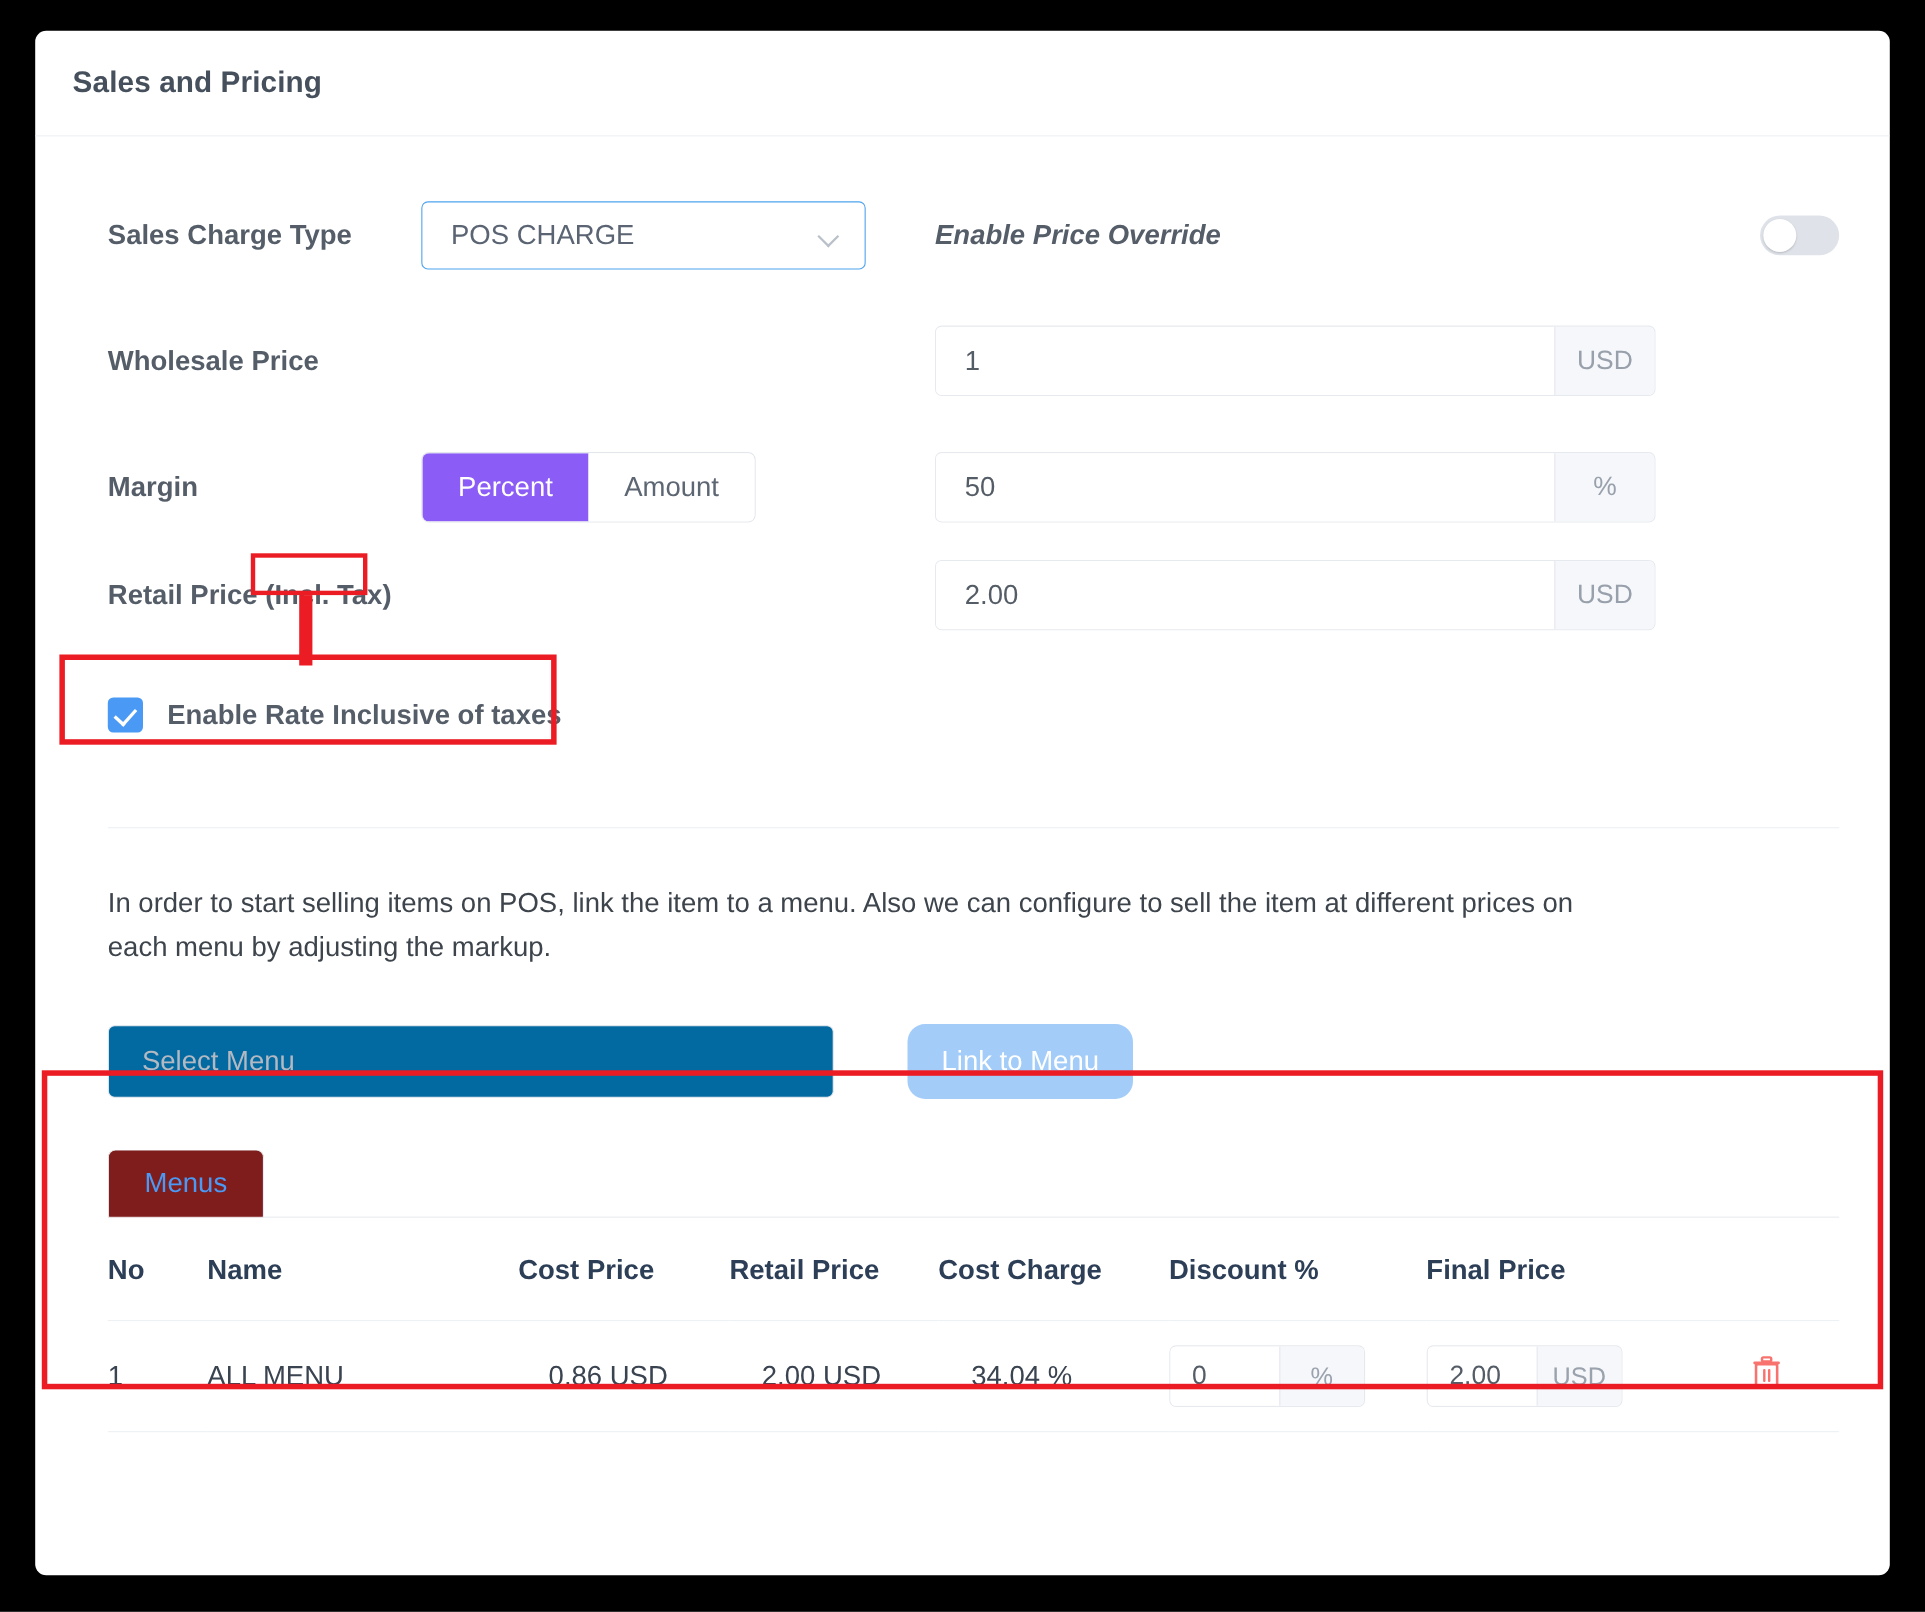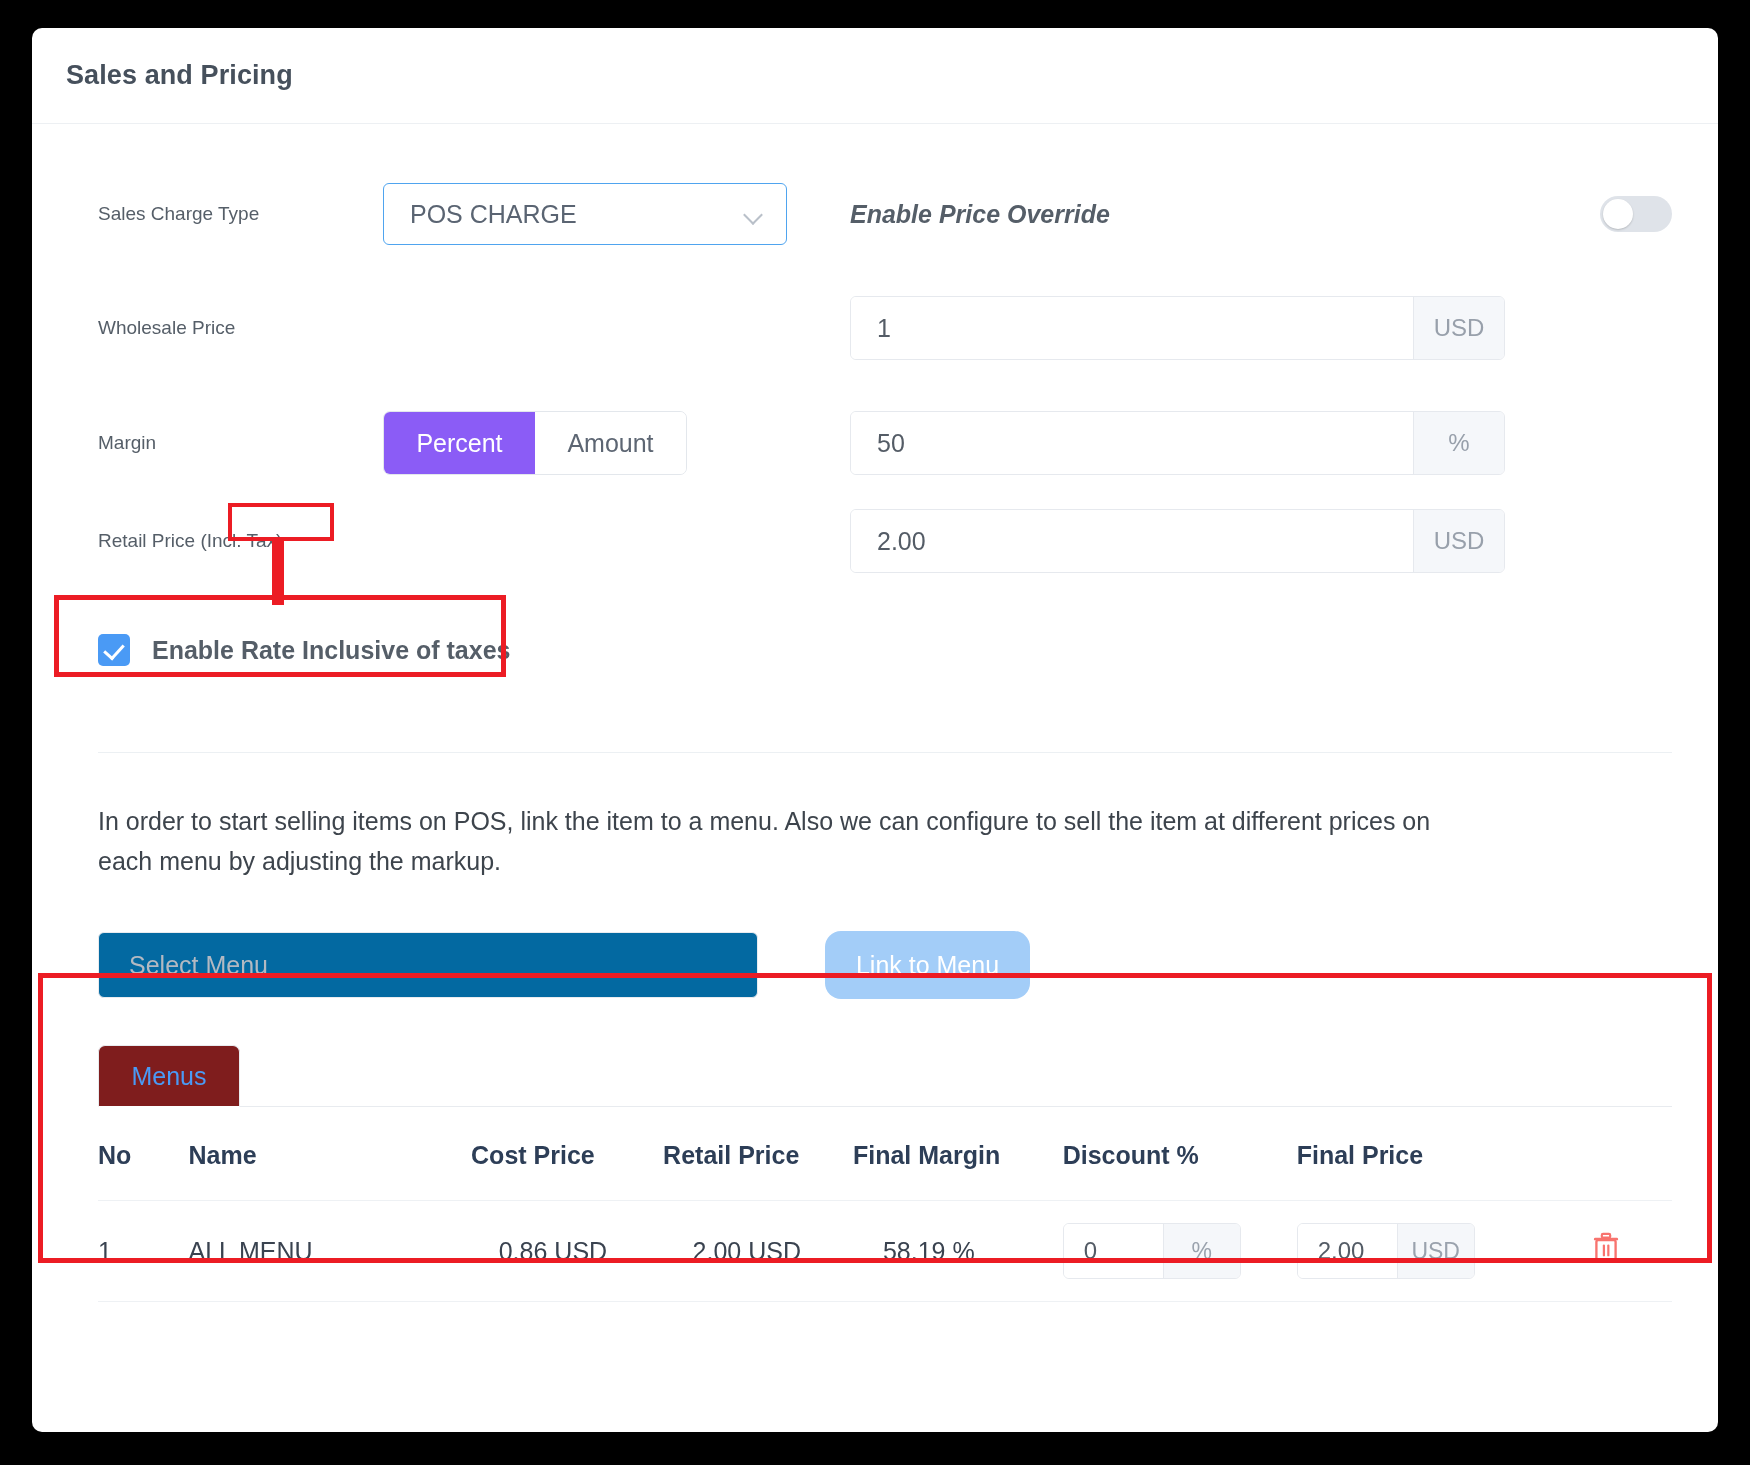--- a/index.html
+++ b/index.html
@@ -45,22 +45,22 @@
     box-sizing: border-box;
   }
 
   
   .row {
     display: flex;
     align-items: center;
     position: relative;
   }
   .lbl {
-    font-size: 19px;
-    font-weight: normal;
+    font-size: 25px;
+    font-weight: bold;
     color: #555e68;
     white-space: nowrap;
   }
   .col-left {
     width: 752px;
     display: flex;
     align-items: center;
     position: relative;
   }
   .lbl-cell {
@@ -444,33 +444,33 @@
         <div class="tab-underline"></div>
       </div>
 
       <table class="menus">
         <thead>
           <tr>
             <th class="c-no">No</th>
             <th class="c-name">Name</th>
             <th class="c-cost">Cost Price</th>
             <th class="c-retail">Retail Price</th>
-            <th class="c-margin">Final Margin</th>
+            <th class="c-margin">Cost Charge</th>
             <th class="c-disc">Discount %</th>
             <th class="c-final">Final Price</th>
             <th class="c-act"></th>
           </tr>
         </thead>
         <tbody>
           <tr>
             <td class="c-no">1</td>
             <td class="c-name">ALL MENU</td>
             <td class="c-cost">0.86 USD</td>
             <td class="c-retail">2.00 USD</td>
-            <td class="c-margin">58.19 %</td>
+            <td class="c-margin">34.04 %</td>
             <td class="c-disc">
               <div class="mini-group">
                 <div class="field">0</div>
                 <div class="suffix">%</div>
               </div>
             </td>
             <td class="c-final">
               <div class="mini-group">
                 <div class="field">2.00</div>
                 <div class="suffix">USD</div>

